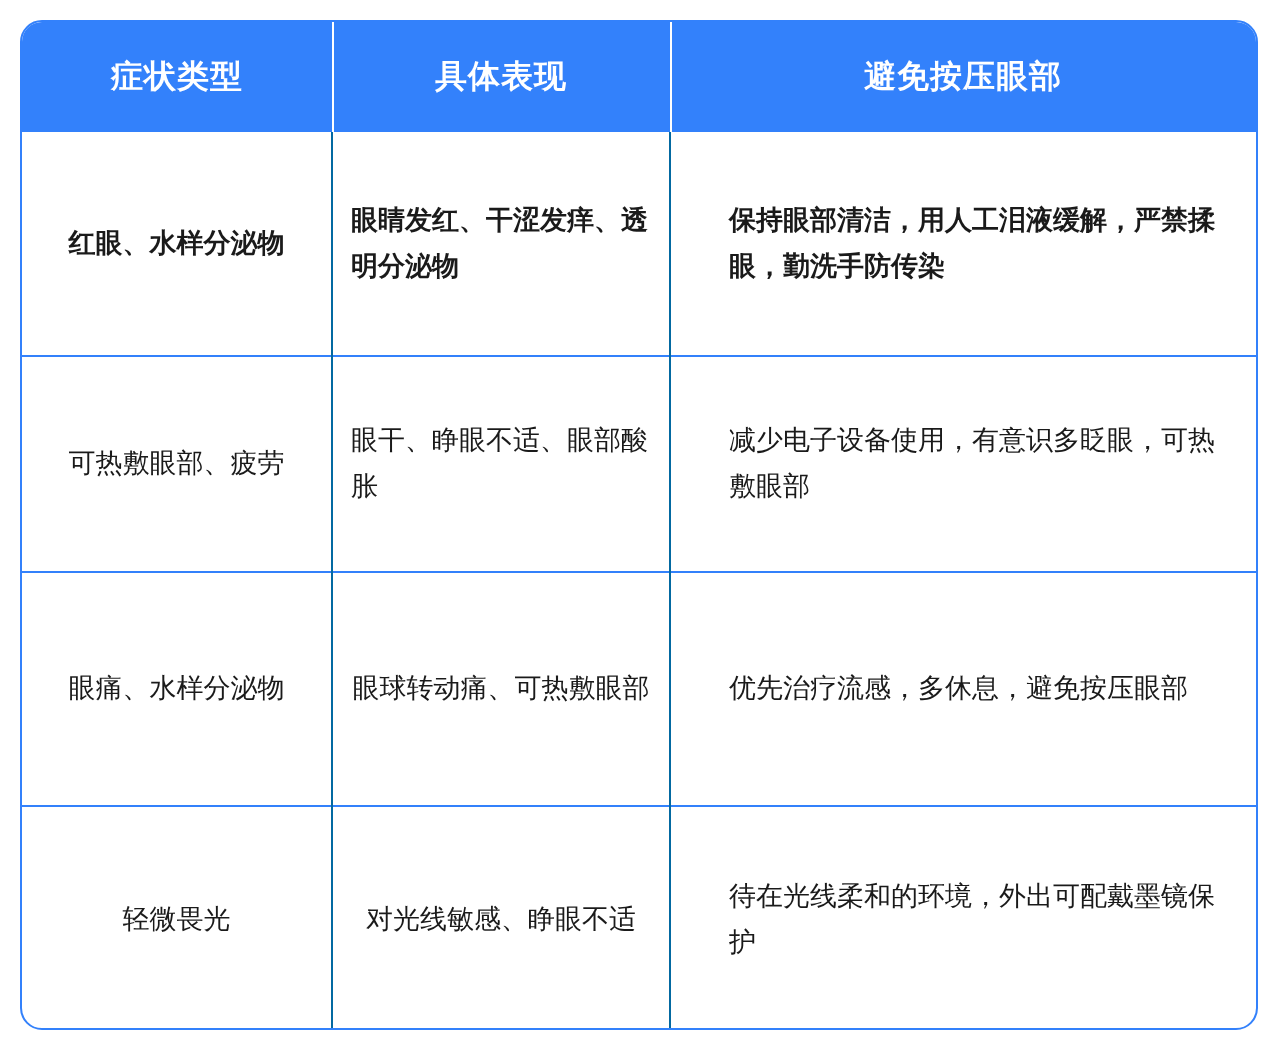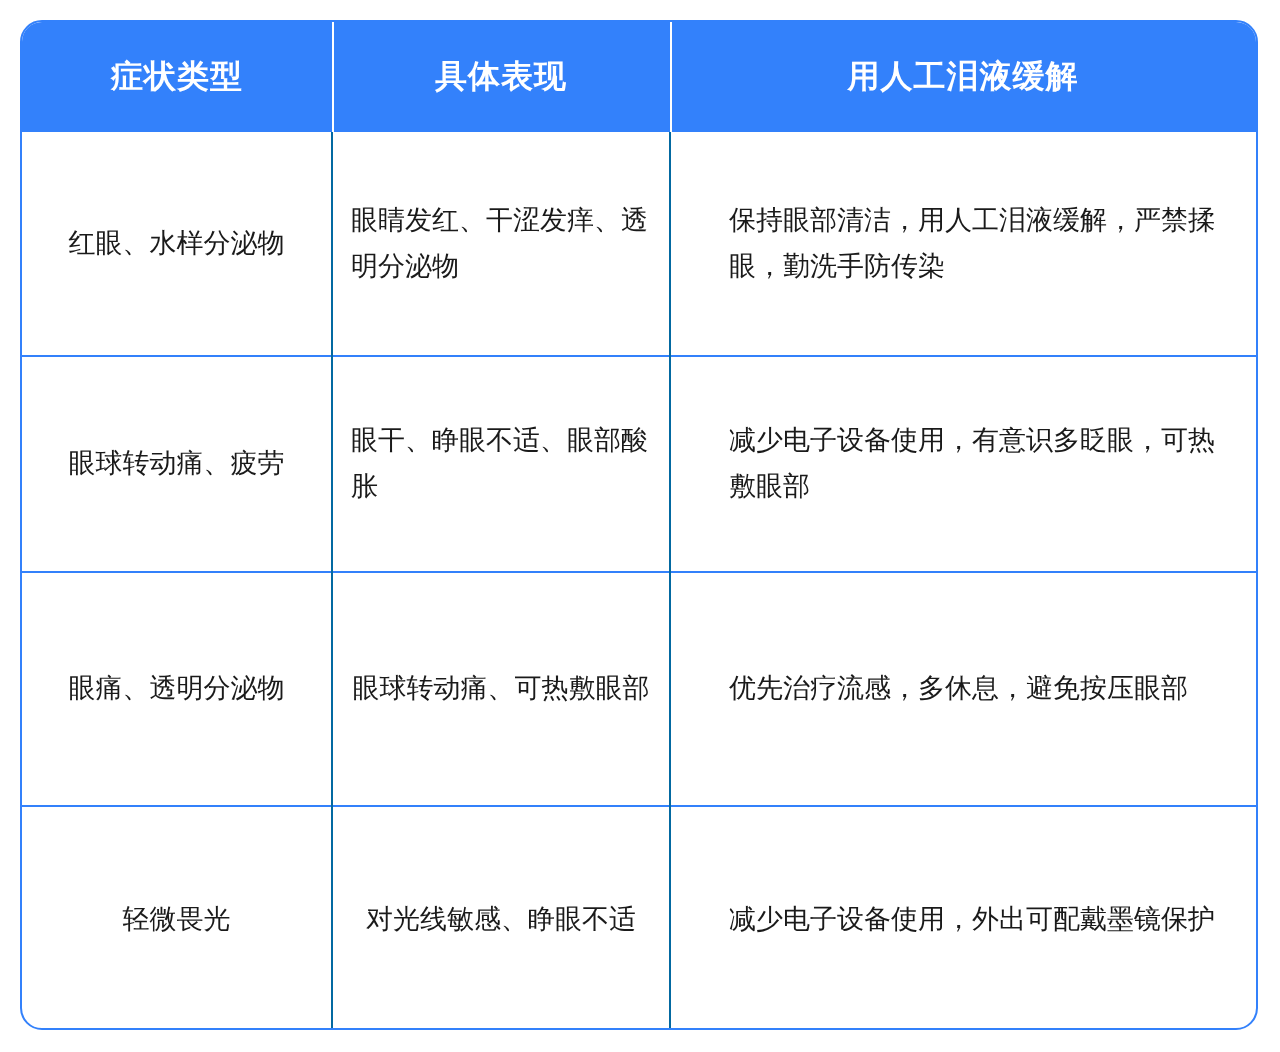--- a/index.html
+++ b/index.html
@@ -82,21 +82,21 @@
   .c1 { width: 310px; }
   .c2 { width: 338px; }
   .c3 { width: 586px; }
 
   
   td.c1 { text-align: center; }
   td.c2 { text-align: center; }
   td.c3 { text-align: left; padding-left: 46px; padding-right: 40px; }
 
   
-  .row-1 { height: 224px; }
+  .row-1 { height: 224px; font-weight: bold; }
   .row-2 { height: 216px; }
   .row-3 { height: 234px; }
   .row-4 { height: 226px; }
 
   
   .cell-block {
     display: inline-block;
     text-align: left;
   }
   td.c3 .cell-block { display: block; margin-left: 12px; }
@@ -105,70 +105,70 @@
 <body>
 
 <div class="page">
   <div class="table-wrap">
     <table class="sym-table">
 
       <thead>
         <tr>
           <th class="c1">症状类型</th>
           <th class="c2 col-sep">具体表现</th>
-          <th class="c3 col-sep">用人工泪液缓解</th>
+          <th class="c3 col-sep">避免按压眼部</th>
         </tr>
       </thead>
 
       <tbody>
 
         <tr class="row-1">
           <td class="c1">
             <span class="cell-block">红眼、水样分泌物</span>
           </td>
           <td class="c2 col-sep">
             <span class="cell-block">眼睛发红、干涩发痒、透明分泌物</span>
           </td>
           <td class="c3 col-sep">
             <span class="cell-block">保持眼部清洁，用人工泪液缓解，严禁揉眼，勤洗手防传染</span>
           </td>
         </tr>
 
         <tr class="row-2">
           <td class="c1">
-            <span class="cell-block">眼球转动痛、疲劳</span>
+            <span class="cell-block">可热敷眼部、疲劳</span>
           </td>
           <td class="c2 col-sep">
             <span class="cell-block">眼干、睁眼不适、眼部酸胀</span>
           </td>
           <td class="c3 col-sep">
             <span class="cell-block">减少电子设备使用，有意识多眨眼，可热敷眼部</span>
           </td>
         </tr>
 
         <tr class="row-3">
           <td class="c1">
-            <span class="cell-block">眼痛、透明分泌物</span>
+            <span class="cell-block">眼痛、水样分泌物</span>
           </td>
           <td class="c2 col-sep">
             <span class="cell-block">眼球转动痛、可热敷眼部</span>
           </td>
           <td class="c3 col-sep">
             <span class="cell-block">优先治疗流感，多休息，避免按压眼部</span>
           </td>
         </tr>
 
         <tr class="row-4">
           <td class="c1">
             <span class="cell-block">轻微畏光</span>
           </td>
           <td class="c2 col-sep">
             <span class="cell-block">对光线敏感、睁眼不适</span>
           </td>
           <td class="c3 col-sep">
-            <span class="cell-block">减少电子设备使用，外出可配戴墨镜保护</span>
+            <span class="cell-block">待在光线柔和的环境，外出可配戴墨镜保护</span>
           </td>
         </tr>
 
       </tbody>
     </table>
   </div>
 </div>
 
 </body></html>

